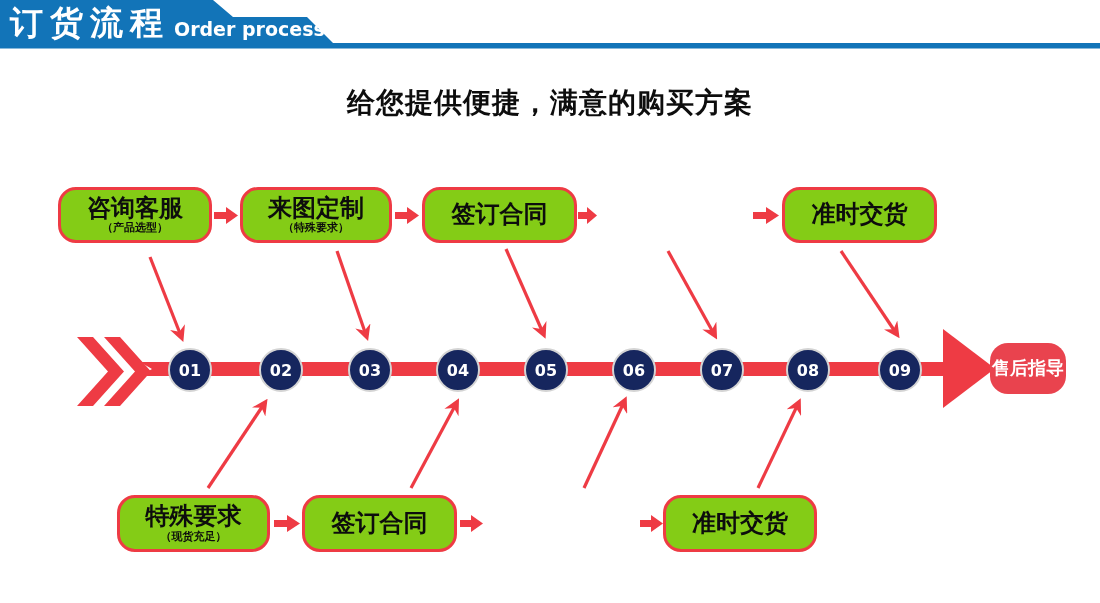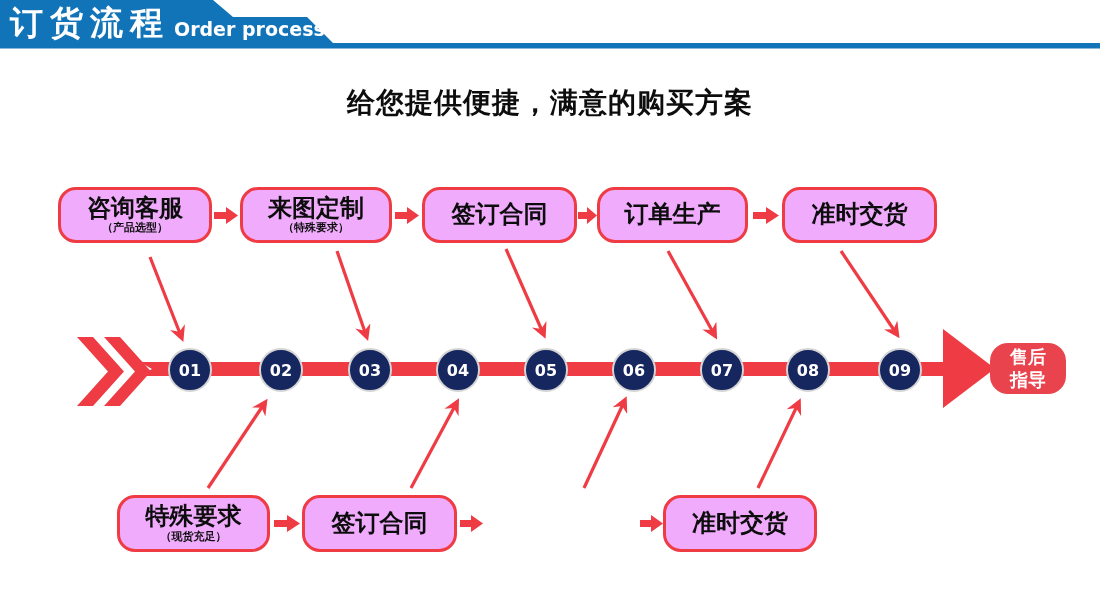--- a/index.html
+++ b/index.html
@@ -16,40 +16,40 @@
   .banner-sub{
     position:absolute;left:174px;top:18px;color:#ffffff;font-size:19px;font-weight:bold;white-space:nowrap;
   }
   
   .headline{
     position:absolute;left:0;top:84px;width:100%;text-align:center;
     font-size:28px;font-weight:bold;color:#0d0d0d;letter-spacing:1px;
   }
   
   .box{
-    position:absolute;box-sizing:border-box;background:#f0abfc;
+    position:absolute;box-sizing:border-box;background:#84cc16;
     border:3.5px solid #ee3b44;border-radius:18px;
     display:flex;flex-direction:column;align-items:center;justify-content:center;
     color:#0d0d0d;font-weight:bold;text-align:center;
   }
   .box .label{font-size:24px;line-height:1.05;}
   .box .sub{font-size:11px;line-height:1.2;}
   .box .label:empty,.box .sub:empty{display:none;}
   
   .step{
     position:absolute;top:348px;width:44px;height:44px;box-sizing:border-box;
     background:#16265e;border:2px solid #d4d4d4;border-radius:50%;
     display:flex;align-items:center;justify-content:center;
     color:#ffffff;font-size:16px;font-weight:bold;letter-spacing:0px;
   }
   
   .badge{
     position:absolute;left:990px;top:343px;width:76px;height:51px;
     background:#e9434e;border-radius:18px;
-    display:flex;flex-direction:column;align-items:center;justify-content:center;
+    display:flex;flex-direction:row;align-items:center;justify-content:center;
     color:#ffffff;font-size:18px;font-weight:bold;line-height:1.25;
   }
   #arrow-layer{position:absolute;left:0;top:0;}
 </style>
 </head>
 <body>
 
 <div id="stage">
 
   <svg id="banner-svg" width="1100" height="52">
@@ -110,23 +110,20 @@
     <span class="label">咨询客服</span>
     <span class="sub">（产品选型）</span>
   </div>
   <div class="box" style="left:240px;top:187px;width:152px;height:56px;">
     <span class="label">来图定制</span>
     <span class="sub">（特殊要求）</span>
   </div>
   <div class="box" style="left:422px;top:187px;width:155px;height:56px;">
     <span class="label">签订合同</span>
   </div>
-  <div class="box" style="left:597px;top:187px;width:151px;height:56px;">
-    <span class="label">订单生产</span>
-  </div>
   <div class="box" style="left:782px;top:187px;width:155px;height:56px;">
     <span class="label">准时交货</span>
   </div>
 
   <div class="box" style="left:117px;top:495px;width:153px;height:57px;">
     <span class="label">特殊要求</span>
     <span class="sub">（现货充足）</span>
   </div>
   <div class="box" style="left:302px;top:495px;width:155px;height:57px;">
     <span class="label">签订合同</span>

